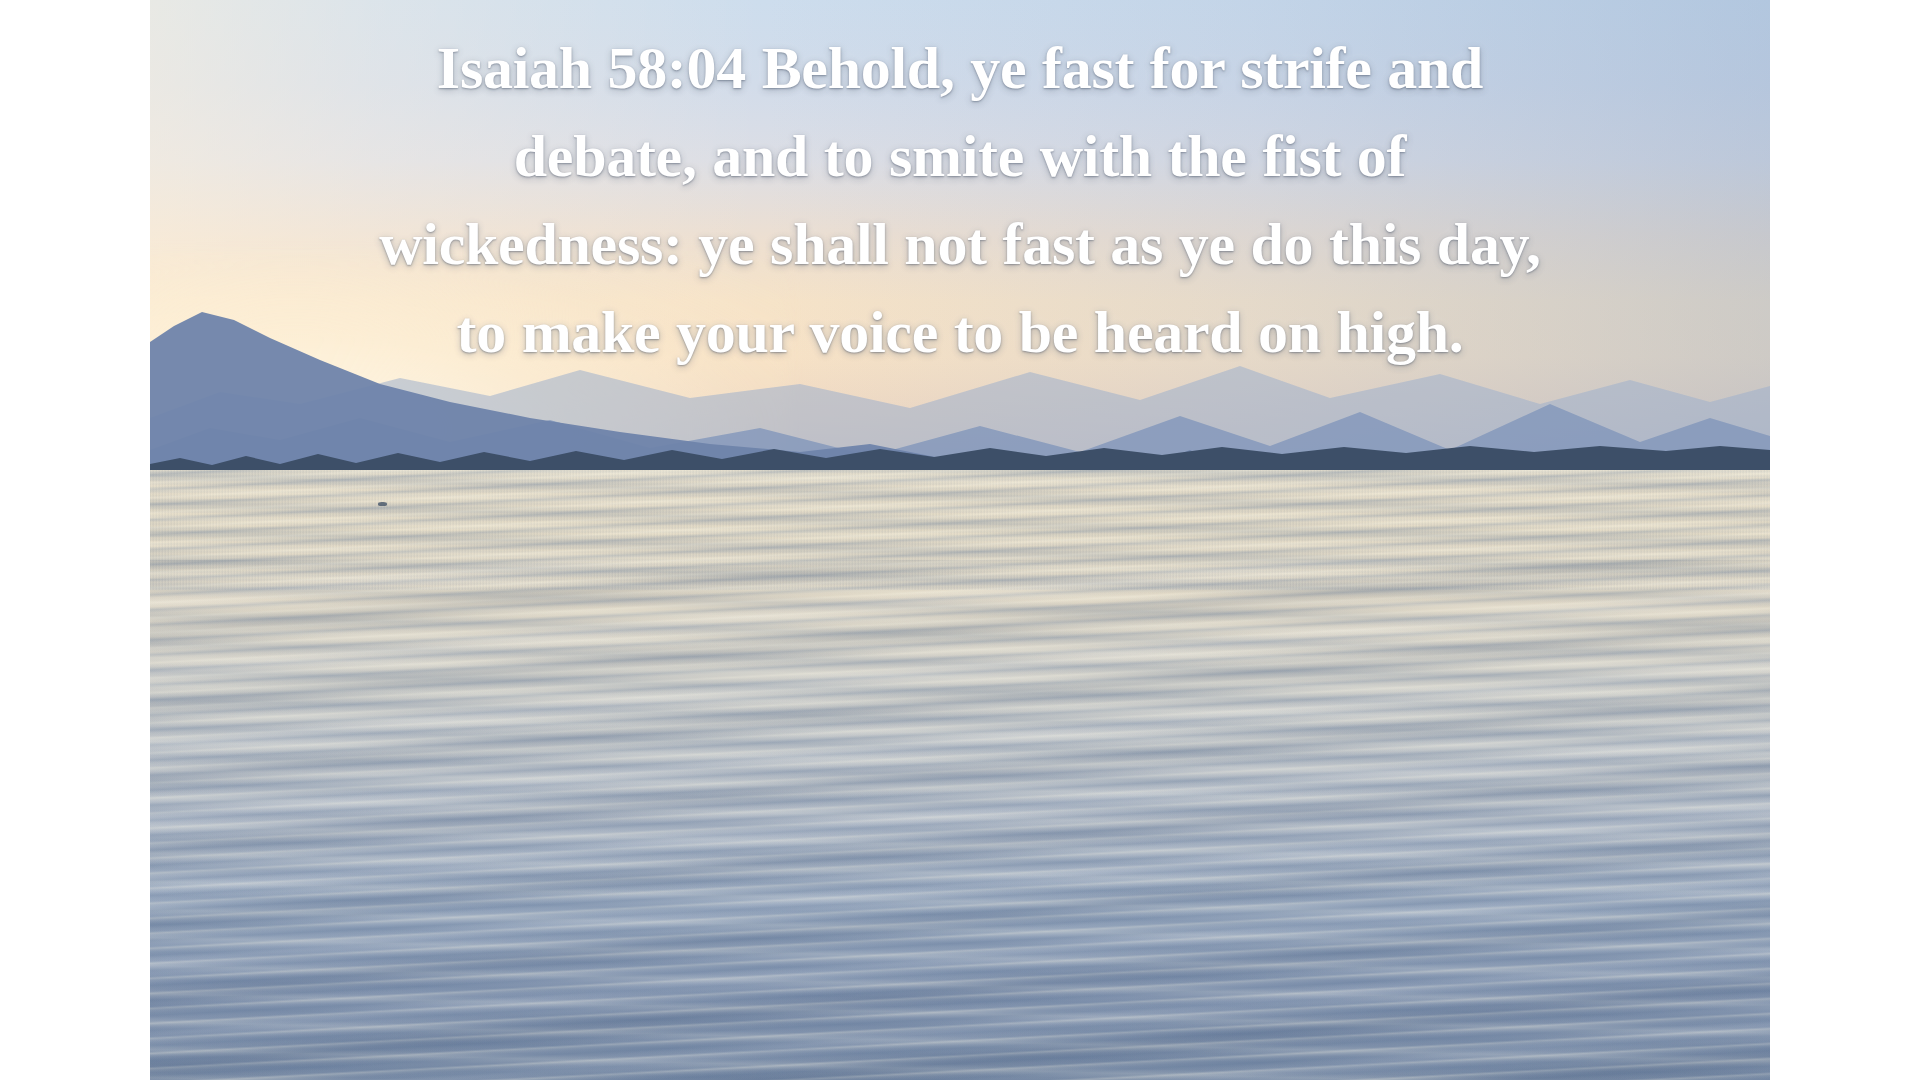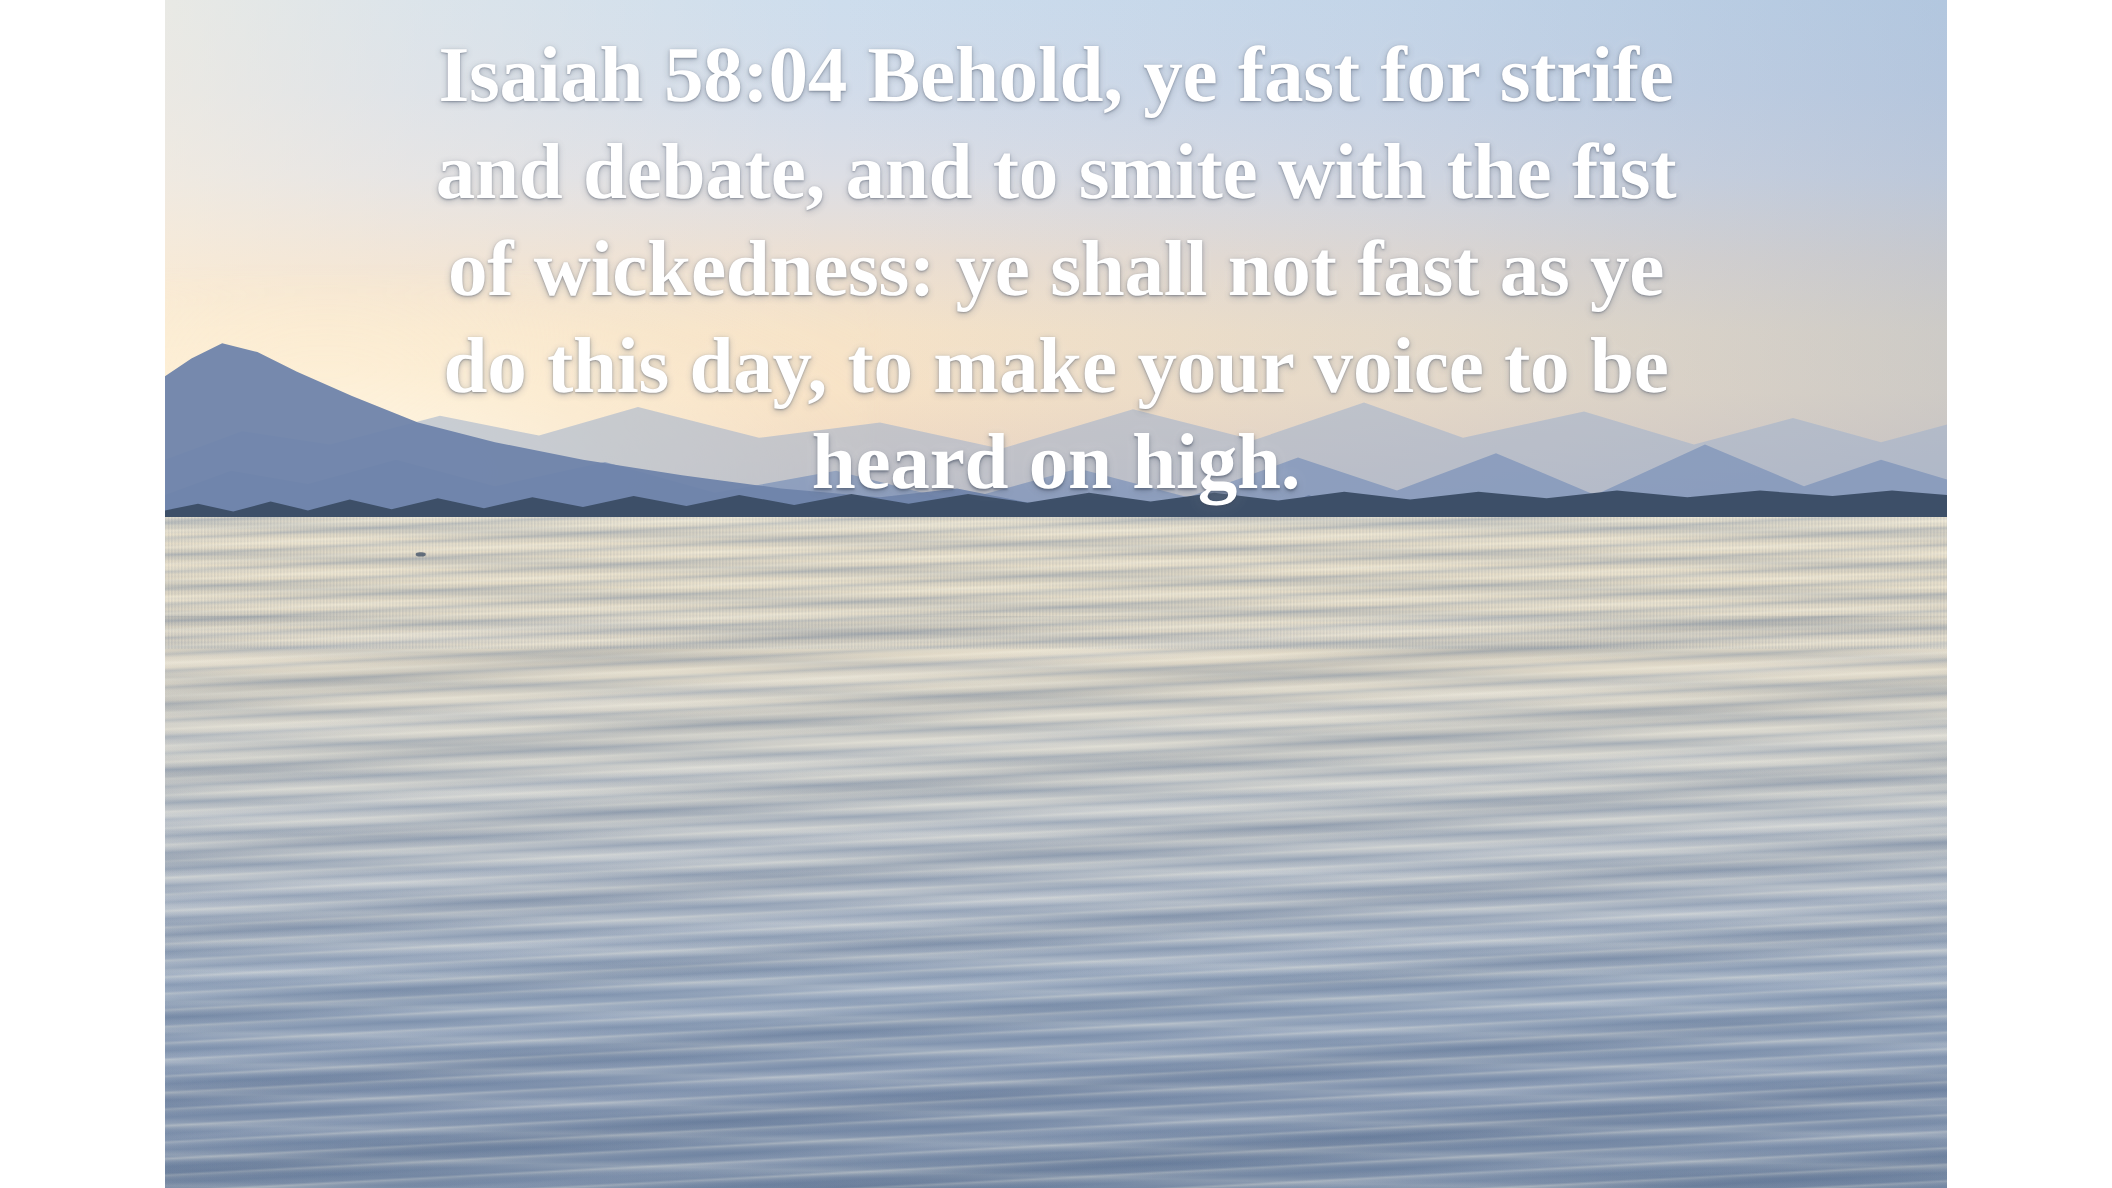--- a/index.html
+++ b/index.html
@@ -215,21 +215,21 @@
     align-items: flex-start;
     pointer-events: none;
   }
 
   #verse-text {
     width: 1180px;
     margin-top: 24px;
     text-align: center;
     font-family: "Liberation Serif", "DejaVu Serif", serif;
     font-weight: bold;
-    font-size: 72px;
+    font-size: 60px;
     line-height: 88px;
     color: #ffffff;
     letter-spacing: -0.3px;
     word-spacing: 1px;
     text-shadow:
       0 1px 2px rgba(60,70,90,0.45),
       0 2px 7px rgba(50,62,85,0.30),
       0 0 14px rgba(255,255,255,0.22);
   }
 </style>

